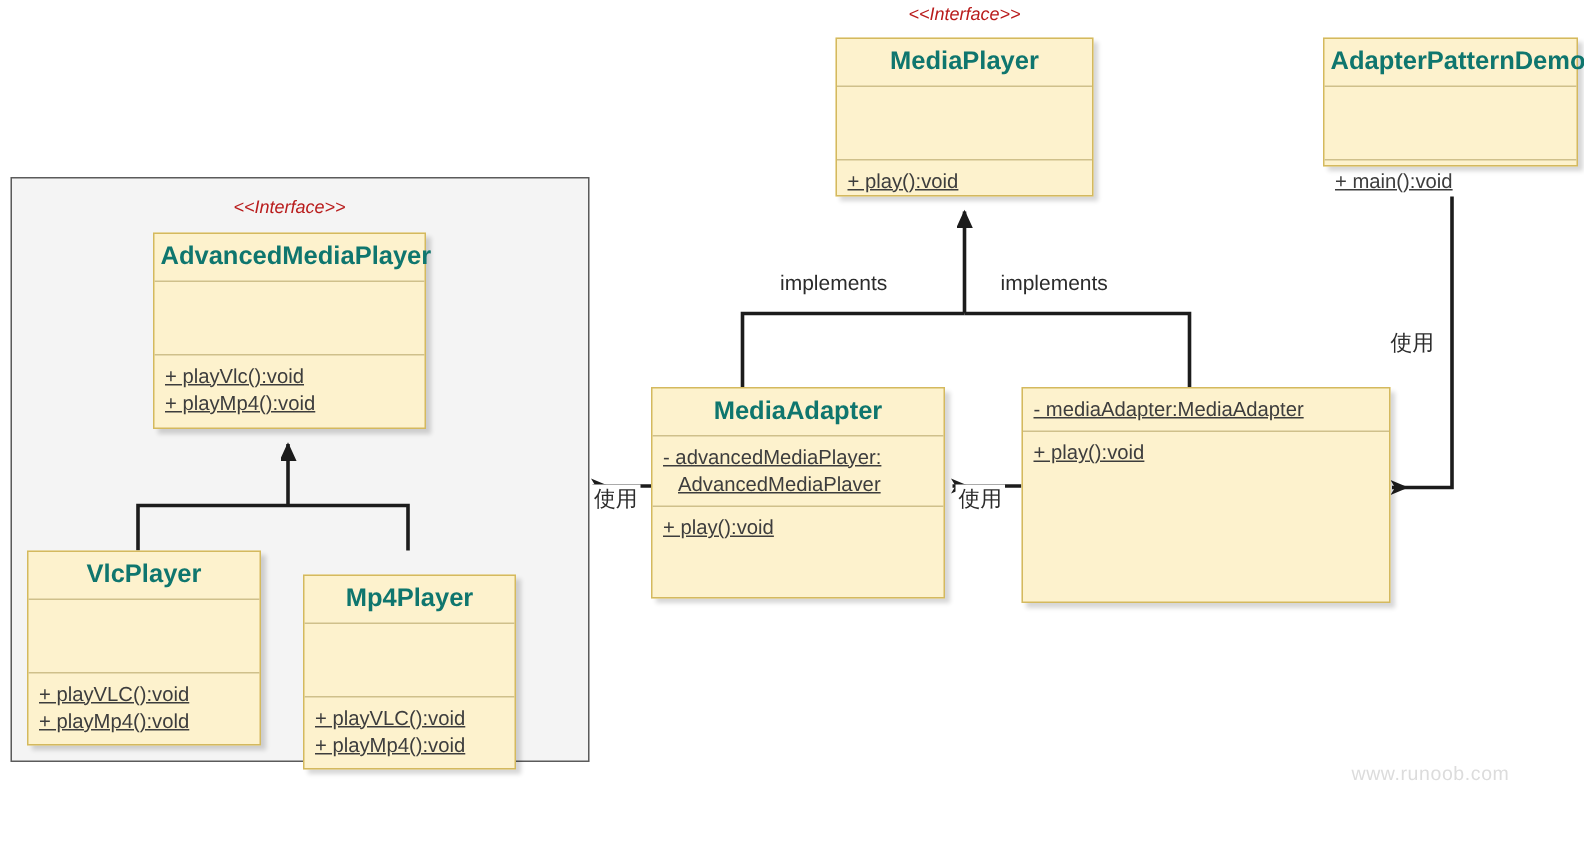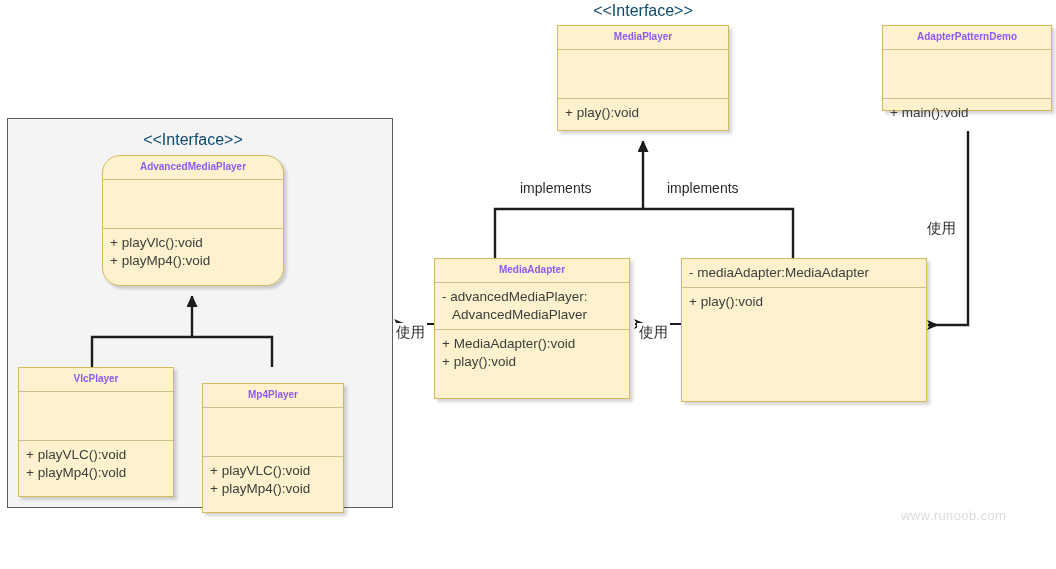--- a/index.html
+++ b/index.html
@@ -30,22 +30,22 @@
     background: #fdf2cd;
     border: 1.5px solid #d4b95e;
     box-sizing: border-box;
     box-shadow: 3px 3px 3px rgba(0,0,0,0.16);
     display: flex;
     flex-direction: column;
   }
   .uml-title {
     text-align: center;
     font-weight: bold;
-    font-size: 10px;
-    color: #8b5cf6;
+    font-size: 17px;
+    color: #0f766e;
     padding: 5px 4px 6px 4px;
     border-bottom: 1px solid #cfc08b;
     line-height: 1.15;
   }
   .uml-attrs {
     font-size: 13.5px;
     color: #3d3d3d;
     padding: 5px 2px 5px 7px;
     border-bottom: 1px solid #cfc08b;
     line-height: 1.35;
@@ -56,31 +56,33 @@
   }
   .uml-ops {
     font-size: 13.5px;
     color: #3d3d3d;
     padding: 5px 7px 5px 7px;
     line-height: 1.35;
     flex: 1 1 auto;
   }
   .uml-line {
     white-space: pre;
+    text-decoration: underline;
   }
   .uml-line.indent {
     padding-left: 10px;
   }
   
   .stereotype {
     position: absolute;
-    font-size: 16px;
-    color: #0c4a6e;
+    font-size: 12px;
+    color: #b91c1c;
     text-align: center;
     white-space: nowrap;
+    font-style: italic;
   }
   
   .edge-label {
     position: absolute;
     font-size: 14px;
     color: #2b2b2b;
     background: #ffffff;
     white-space: nowrap;
     padding: 0 2px;
     text-align: center;
@@ -175,21 +177,21 @@
   </div>
 
   <div class="uml-class" style="left:882px; top:25px; width:170px; height:86px;">
     <div class="uml-title">AdapterPatternDemo</div>
     <div class="uml-attrs empty"></div>
     <div class="uml-ops">
       <div class="uml-line">+ main():void</div>
     </div>
   </div>
 
-  <div class="uml-class" style="left:102px; top:155px; width:182px; height:131px;border-radius:18px;">
+  <div class="uml-class" style="left:102px; top:155px; width:182px; height:131px;">
     <div class="uml-title">AdvancedMediaPlayer</div>
     <div class="uml-attrs empty"></div>
     <div class="uml-ops">
       <div class="uml-line">+ playVlc():void</div>
       <div class="uml-line">+ playMp4():void</div>
     </div>
   </div>
 
   <div class="uml-class" style="left:18px; top:367px; width:156px; height:130px;">
     <div class="uml-title">VlcPlayer</div>
@@ -209,21 +211,20 @@
     </div>
   </div>
 
   <div class="uml-class" style="left:434px; top:258px; width:196px; height:141px;">
     <div class="uml-title">MediaAdapter</div>
     <div class="uml-attrs">
       <div class="uml-line">- advancedMediaPlayer:</div>
       <div class="uml-line indent">AdvancedMediaPlaver</div>
     </div>
     <div class="uml-ops">
-      <div class="uml-line">+ MediaAdapter():void</div>
       <div class="uml-line">+ play():void</div>
     </div>
   </div>
 
   <div class="uml-class" style="left:681px; top:258px; width:246px; height:144px;">
     <div class="uml-attrs">
       <div class="uml-line">- mediaAdapter:MediaAdapter</div>
     </div>
     <div class="uml-ops">
       <div class="uml-line">+ play():void</div>

